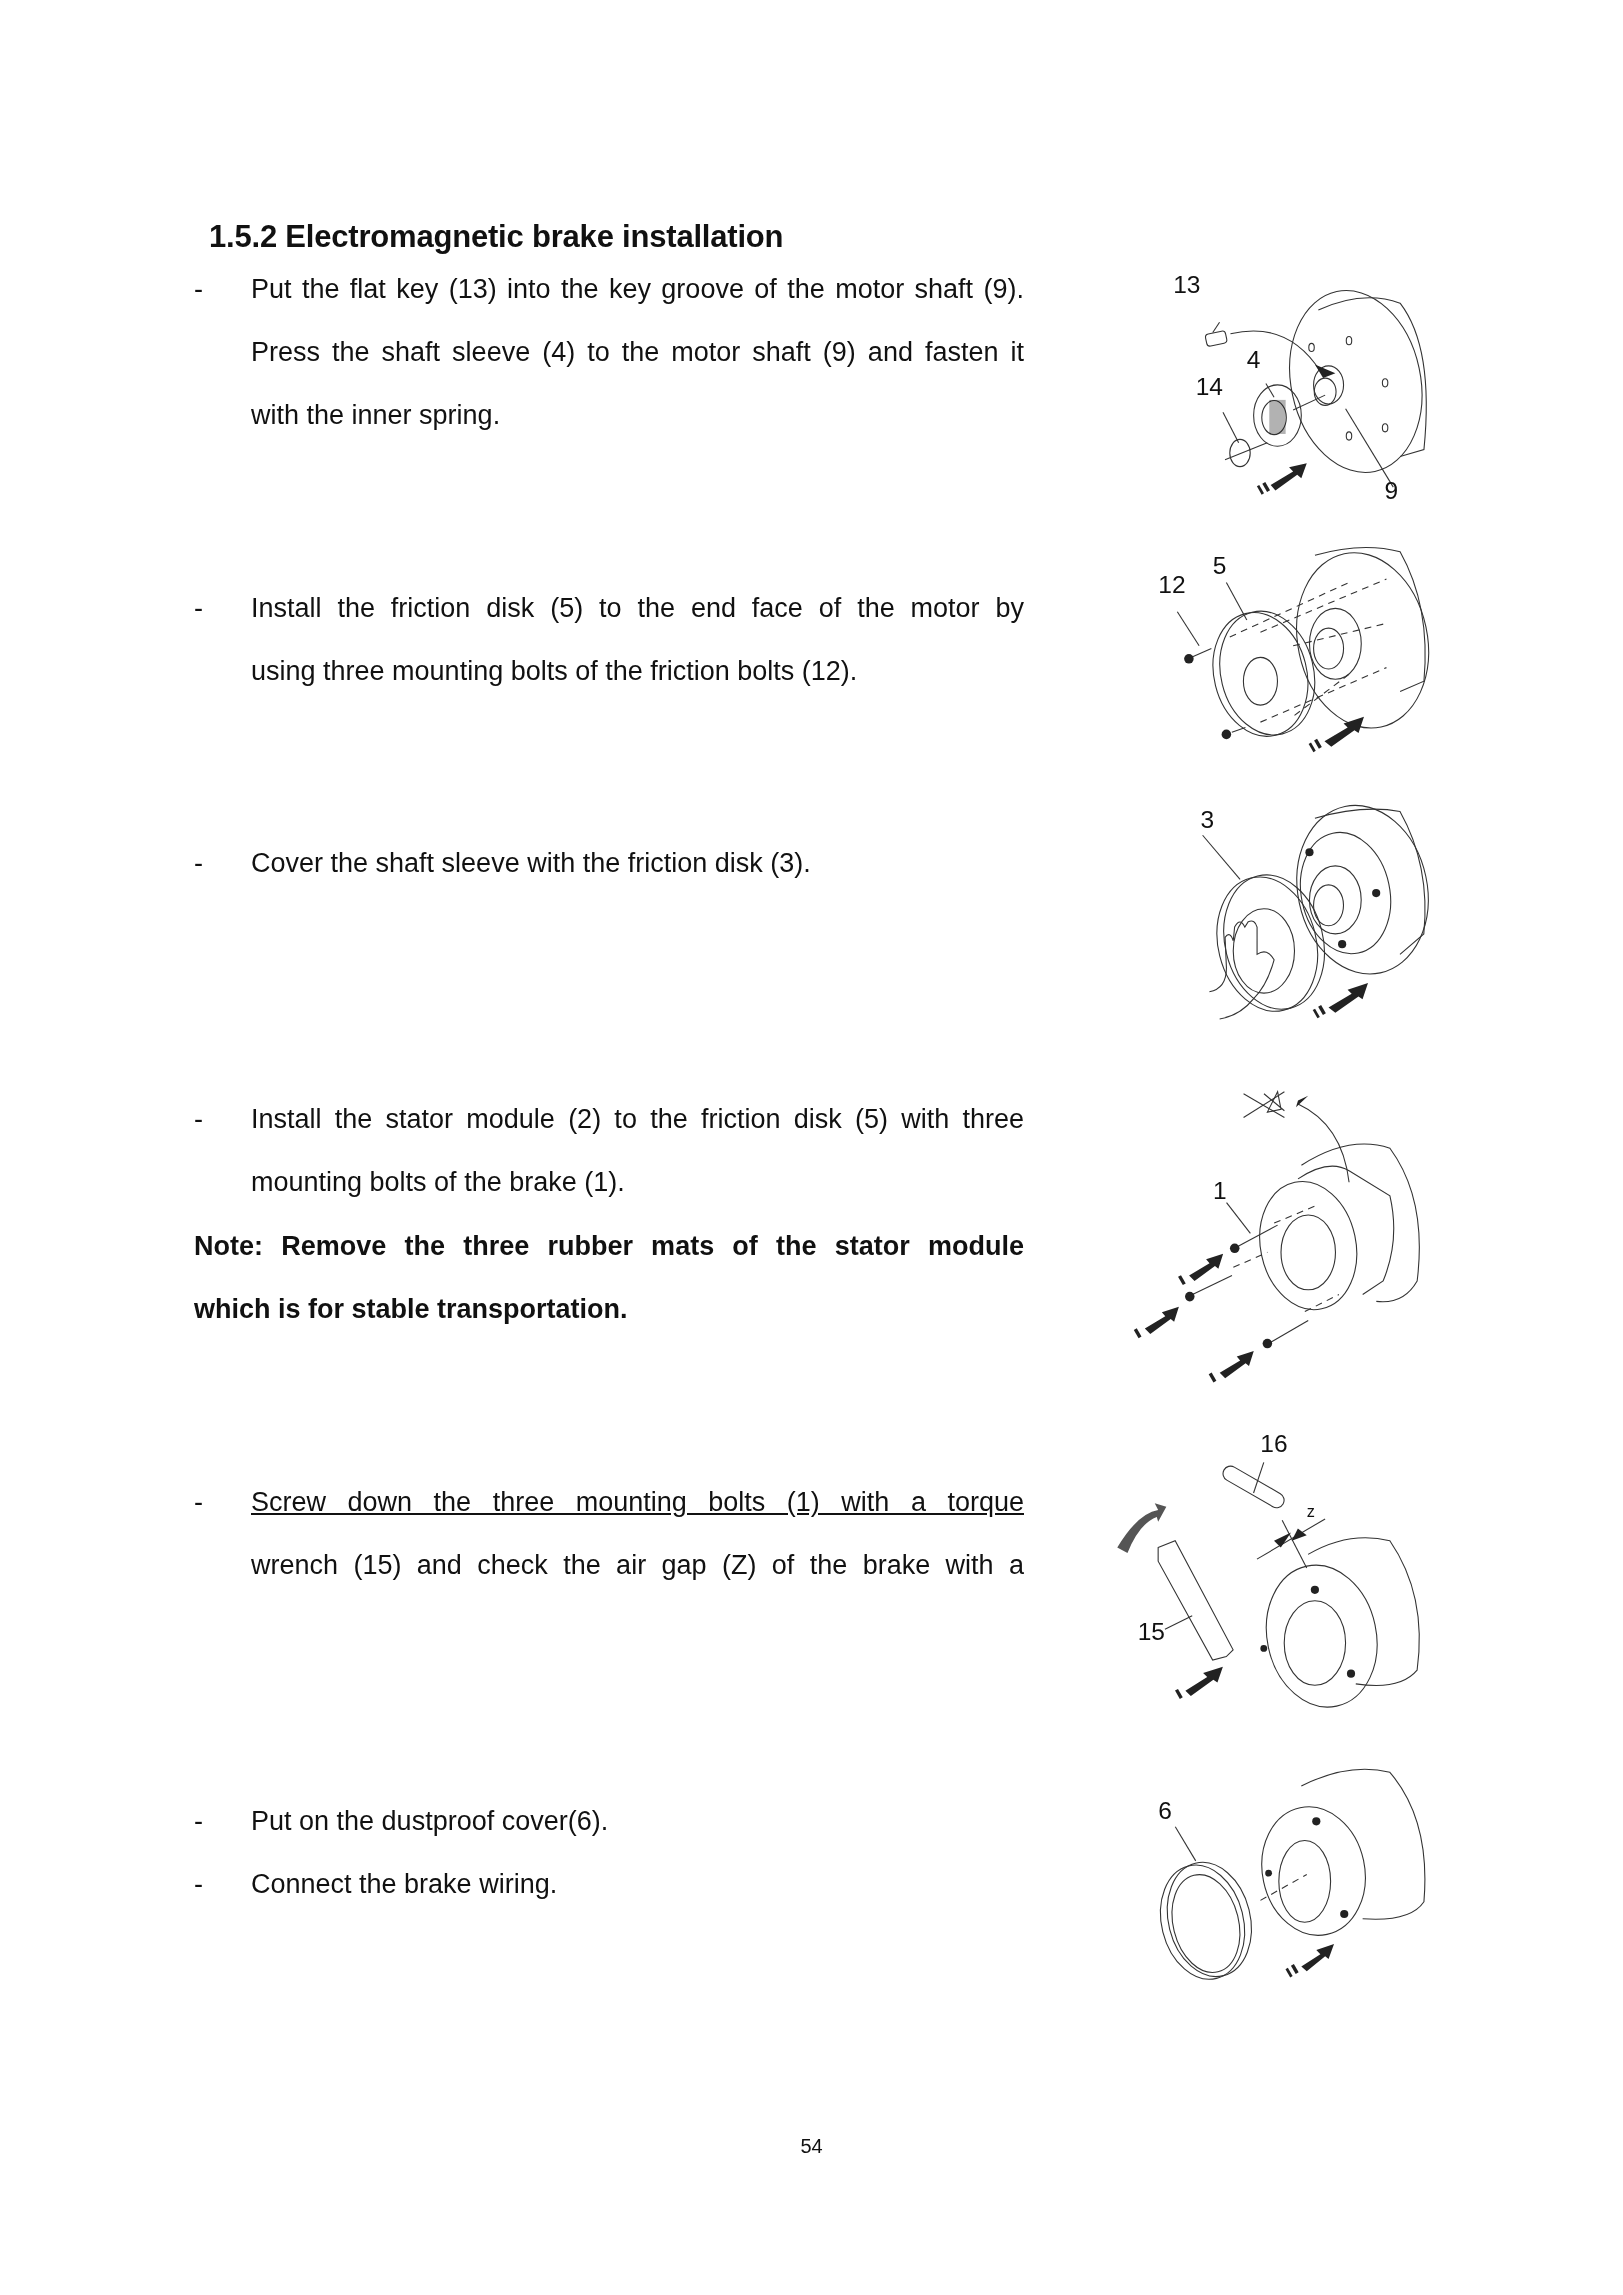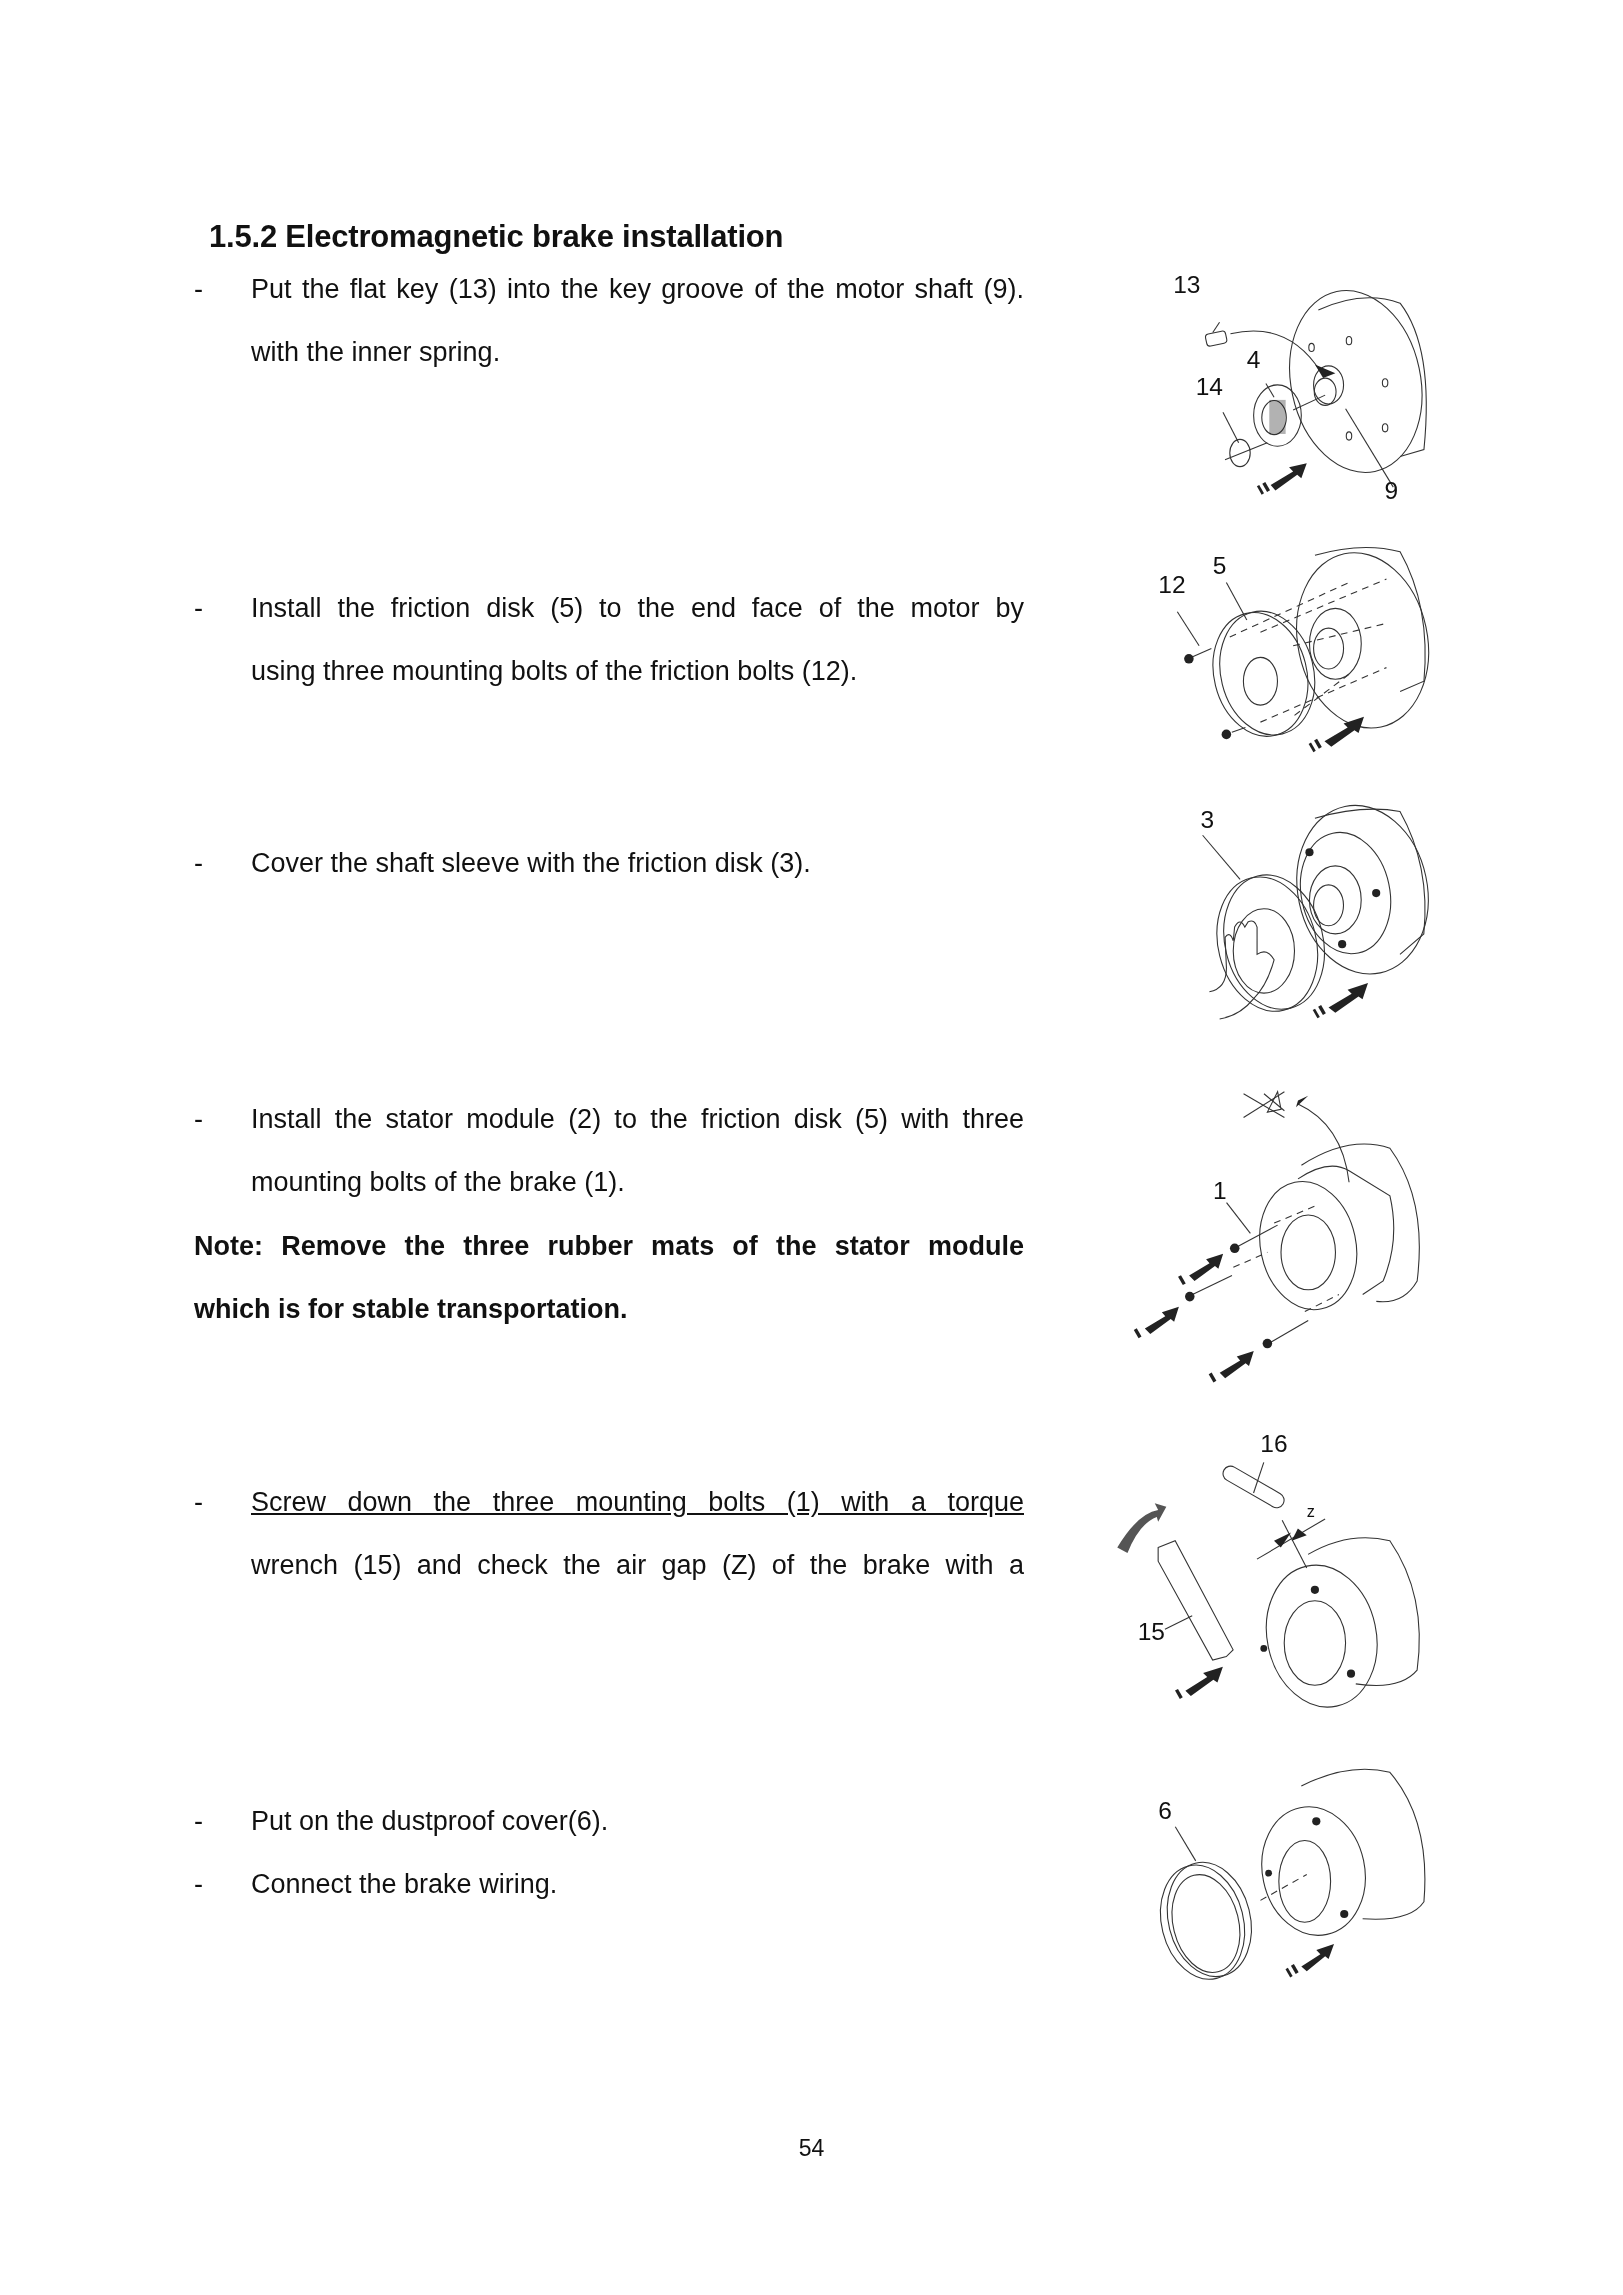--- a/index.html
+++ b/index.html
@@ -9,31 +9,34 @@
   .step { position:absolute; left:194px; width:830px; }
   .line { position:relative; height:63px; font-size:27px; line-height:63px; white-space:nowrap; }
   .line.just { text-align:justify; text-align-last:justify; }
   .dash { position:absolute; left:0; width:20.4px; font-size:27px; line-height:63px; }
   .txt { position:absolute; left:57px; right:0; }
   .note { position:absolute; left:194px; width:830px; font-weight:bold; font-size:27px; }
   .note .line { text-align:justify; }
   .figure { position:absolute; }
   .figure svg { width:100%; height:100%; overflow:visible; }
   .callout { font-family:"Liberation Sans", sans-serif; font-size:36px; fill:#111; }
-  .pagenum { position:absolute; left:0; width:1623px; top:2135px; text-align:center; font-size:23px; }
+  .pagenum { position:absolute; left:0; width:1623px; top:2135px; text-align:center; font-size:20px; }
 </style>
 </head>
 <body>
 
 <h1 class="heading">1.5.2 Electromagnetic brake installation</h1>
 
 <div class="step" style="top:258px;">
   <div class="line just">
     <span class="dash">-</span>
     <span class="txt" style="text-align:justify;text-align-last:justify;">Put the flat key (13) into the key groove of the motor shaft (9).</span>
+  </div>
+  <div class="line">
+    <span class="txt" style="text-align:justify;text-align-last:justify;">Press the shaft sleeve (4) to the motor shaft (9) and fasten it</span>
   </div>
   <div class="line">
     <span class="txt">with the inner spring.</span>
   </div>
 </div>
 
 <div class="step" style="top:577px;">
   <div class="line">
     <span class="dash">-</span>
     <span class="txt" style="text-align:justify;text-align-last:justify;">Install the friction disk (5) to the end face of the motor by</span>

